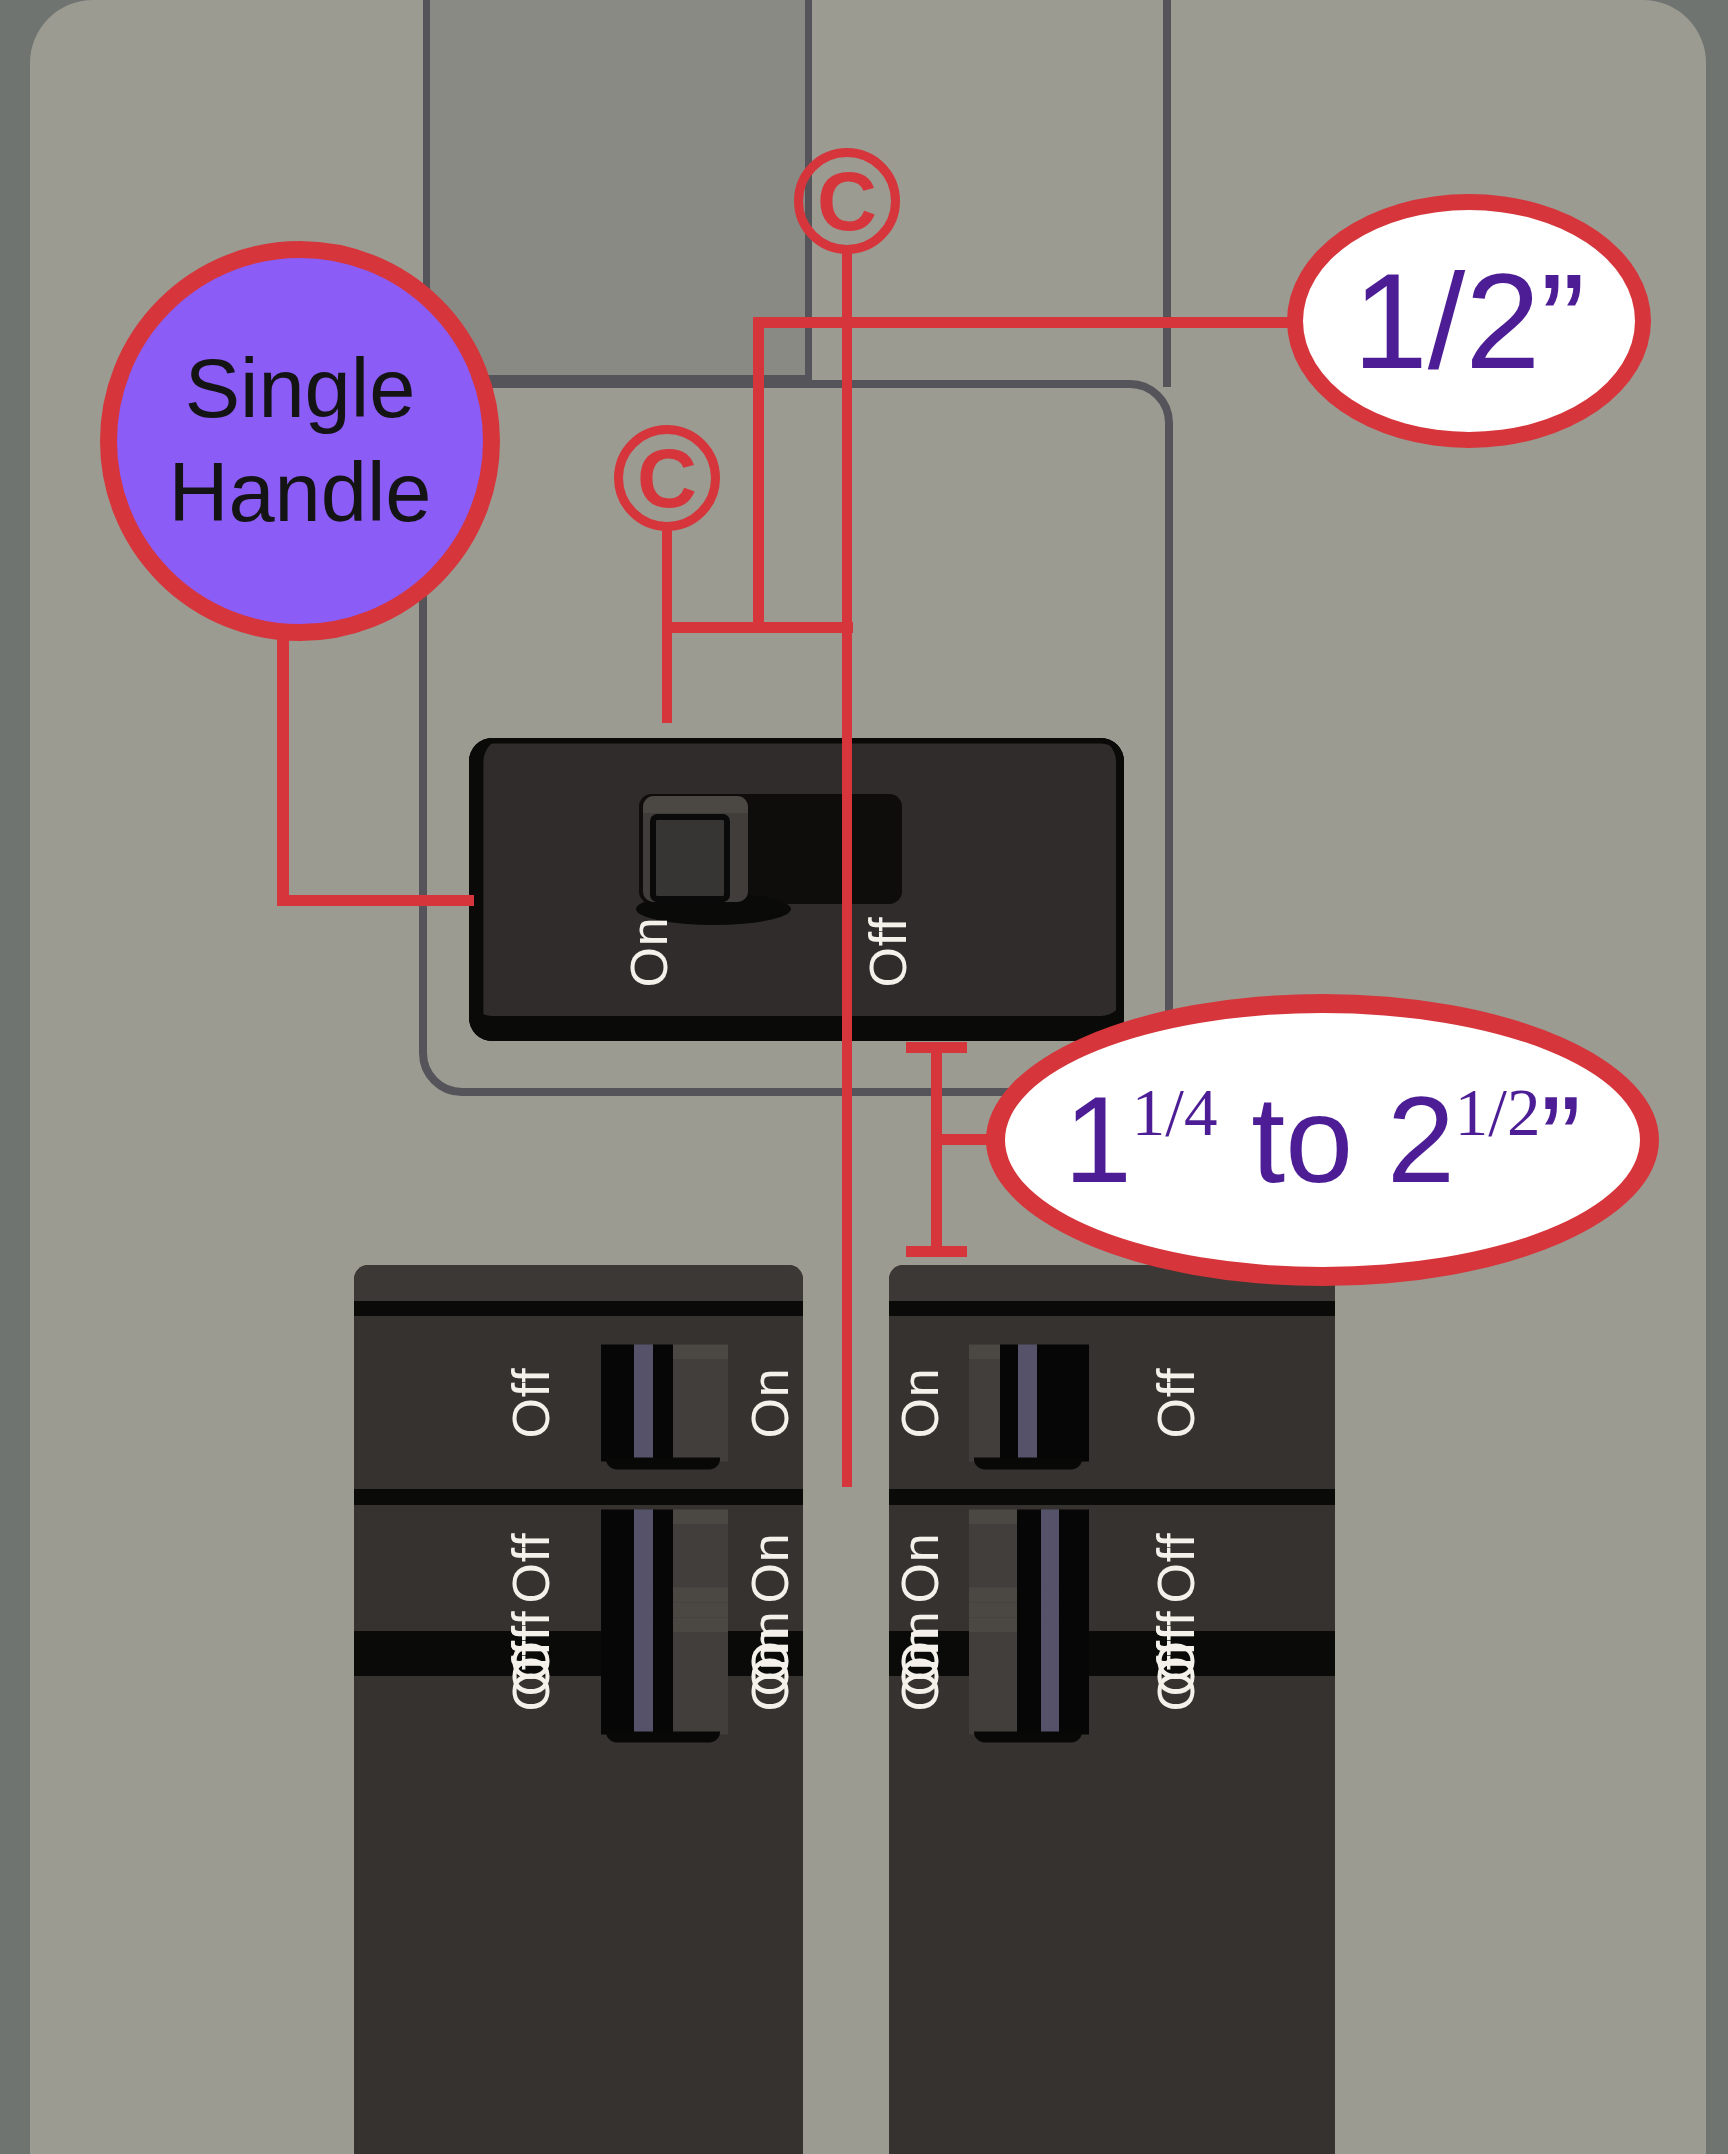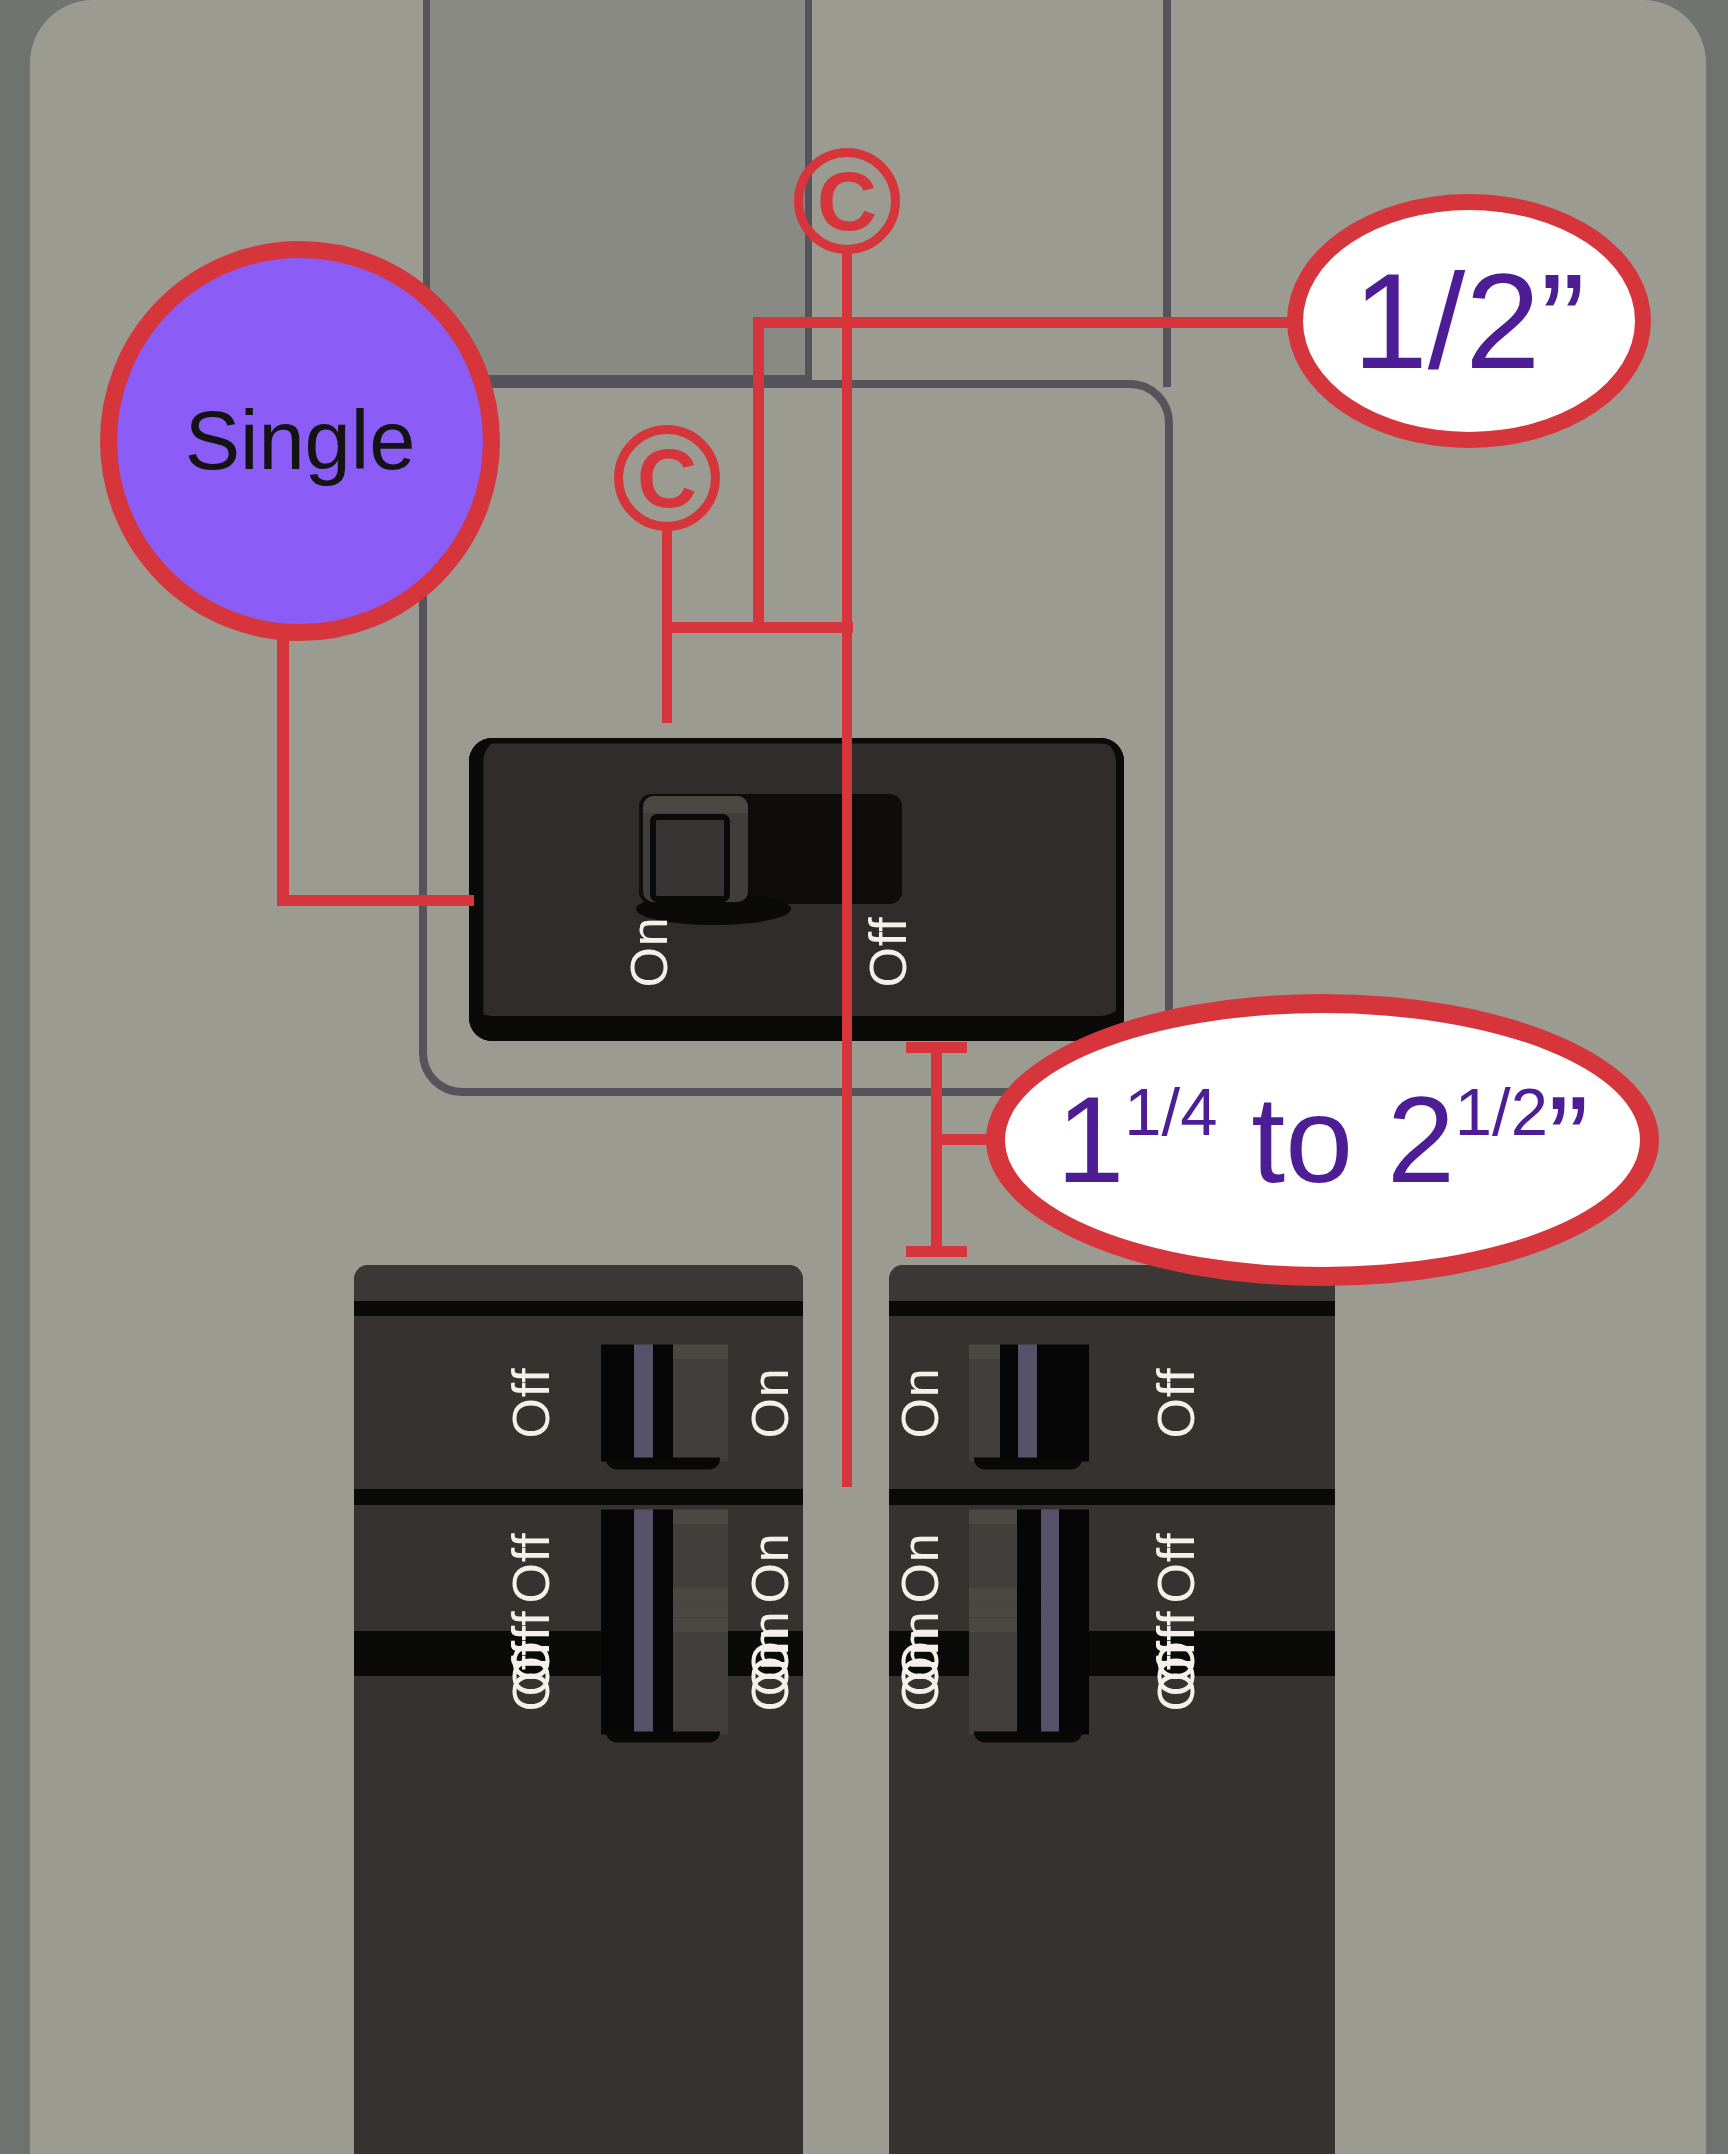--- a/index.html
+++ b/index.html
@@ -77,21 +77,21 @@
            border:17px solid #d6363b;border-radius:50%;box-sizing:border-box;z-index:6;
            display:flex;flex-direction:column;align-items:center;justify-content:center;}
   .callout div{font-size:83px;line-height:104px;color:#141414;}
 
   .ellipse{position:absolute;background:#ffffff;border-radius:50%;box-sizing:border-box;z-index:6;
            display:flex;align-items:center;justify-content:center;color:#4c1d95;}
   .ellipse-half{left:1287px;top:194px;width:364px;height:254px;border:16px solid #d6363b;
                 font-size:135px;}
   .ellipse-gap{left:986px;top:994px;width:673px;height:292px;border:19px solid #d6363b;
                font-size:122px;white-space:pre;}
-  .frac{font-size:67px;vertical-align:47px;}
+  .frac{font-size:67px;vertical-align:47px;font-family:Liberation Serif, serif;}
 </style>
 </head>
 <body>
 
 <div class="stage">
 
   <div class="panel"></div>
   <div class="opening"></div>
   <div class="seam-v"></div>
   <div class="recess"></div>
@@ -241,20 +241,21 @@
 
   <div class="c-circle" style="left:794px;top:148px;">
     <span class="c-glyph">C</span>
   </div>
   <div class="c-circle" style="left:614px;top:425px;">
     <span class="c-glyph">C</span>
   </div>
 
   <div class="callout">
     <div>Single</div>
+    <div>Handle</div>
   </div>
 
   <div class="ellipse ellipse-half">
     <span>1/2”</span>
   </div>
   <div class="ellipse ellipse-gap">
     <span><span>1</span><span class="frac">1/4</span><span> to 2</span><span class="frac">1/2</span><span>”</span></span>
   </div>
 
 </div>

